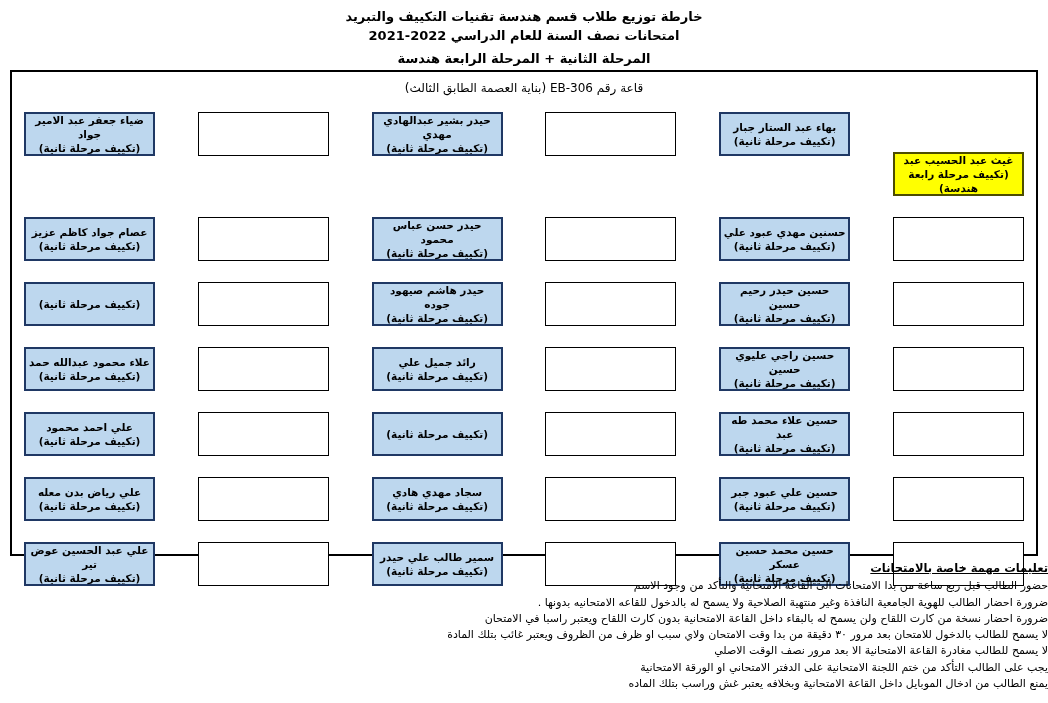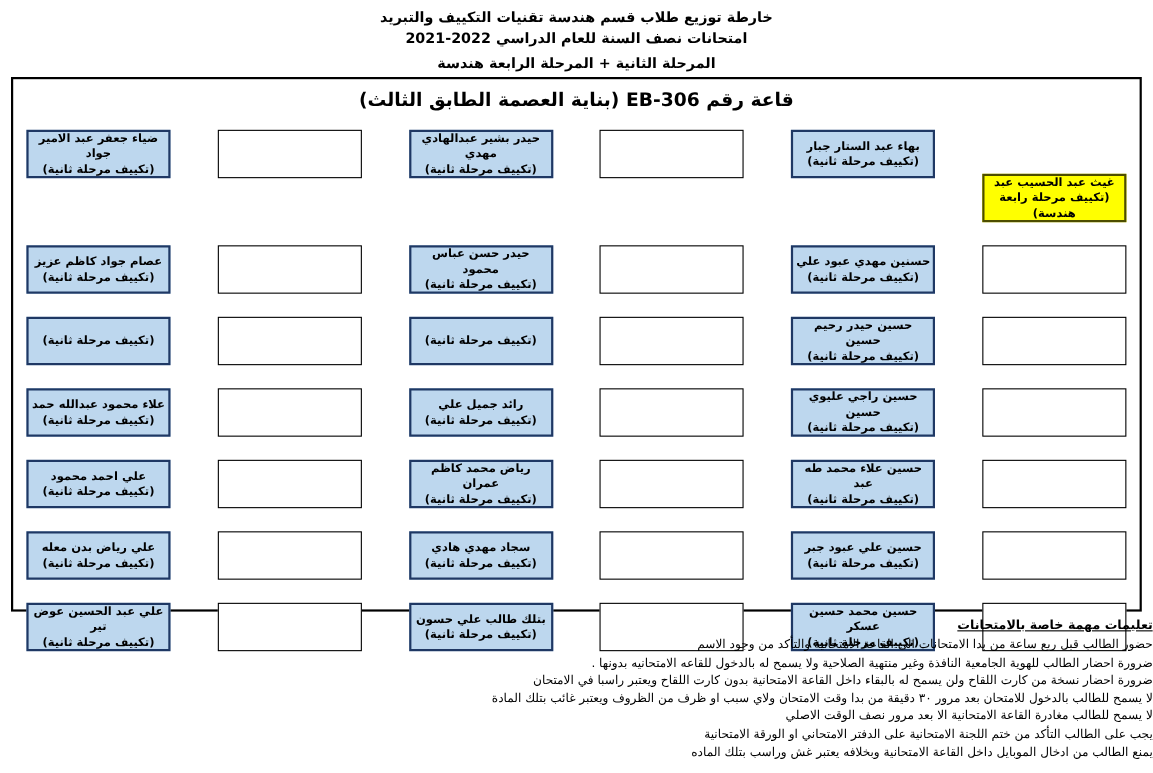--- a/index.html
+++ b/index.html
@@ -5,21 +5,21 @@
   * { margin:0; padding:0; box-sizing:border-box; }
   html,body { width:1048px; height:703px; background:#ffffff; overflow:hidden; }
   body { font-family:"DejaVu Sans", sans-serif; direction:rtl; color:#000; position:relative; }
 
   .page-header { position:absolute; top:7px; left:0; width:100%; text-align:center;
                  font-weight:bold; font-size:13px; line-height:19px; }
   .page-header .line3 { margin-top:4px; }
 
   .hall-box { position:absolute; top:70px; left:10px; width:1028px; height:486px;
               border:2px solid #000; background:#fff; }
-  .hall-title { text-align:center; font-weight:bold; font-size:17px; margin-top:9px; }
+  .hall-title { text-align:center; font-weight:normal; font-size:12px; margin-top:9px; }
 
   .seat-grid { padding:17px 12px 0 12px; display:flex; flex-direction:column; gap:21px; }
   .seat-row { display:flex; flex-direction:row; justify-content:space-between; direction:rtl; }
   .seat { width:131px; height:44px; display:flex; flex-direction:column;
           justify-content:center; align-items:center; text-align:center;
           font-size:10.5px; font-weight:bold; line-height:14px; padding:1px 2px; }
   .seat.named   { background:#bdd7ee; border:2px solid #1f3864; }
   .seat.special { background:#ffff00; border:2px solid #4d4d00;margin-top:40px; }
   .seat.empty   { background:#ffffff; border:1.5px solid #000; }
 
@@ -78,20 +78,21 @@
         </div>
       </div>
       <div class="seat-row">
         <div class="seat empty"></div>
         <div class="seat named">
           <div class="seat-name">حسين حيدر رحيم حسين</div>
           <div class="seat-tag">(تكييف مرحلة ثانية)</div>
         </div>
         <div class="seat empty"></div>
         <div class="seat named">
+          <div class="seat-name">حيدر هاشم صيهود جوده</div>
           <div class="seat-tag">(تكييف مرحلة ثانية)</div>
         </div>
         <div class="seat empty"></div>
         <div class="seat named">
           <div class="seat-tag">(تكييف مرحلة ثانية)</div>
         </div>
       </div>
       <div class="seat-row">
         <div class="seat empty"></div>
         <div class="seat named">
@@ -110,21 +111,20 @@
         </div>
       </div>
       <div class="seat-row">
         <div class="seat empty"></div>
         <div class="seat named">
           <div class="seat-name">حسين علاء محمد طه عبد</div>
           <div class="seat-tag">(تكييف مرحلة ثانية)</div>
         </div>
         <div class="seat empty"></div>
         <div class="seat named">
-          <div class="seat-name">رياض محمد كاظم عمران</div>
           <div class="seat-tag">(تكييف مرحلة ثانية)</div>
         </div>
         <div class="seat empty"></div>
         <div class="seat named">
           <div class="seat-name">علي احمد محمود</div>
           <div class="seat-tag">(تكييف مرحلة ثانية)</div>
         </div>
       </div>
       <div class="seat-row">
         <div class="seat empty"></div>
@@ -144,21 +144,21 @@
         </div>
       </div>
       <div class="seat-row">
         <div class="seat empty"></div>
         <div class="seat named">
           <div class="seat-name">حسين محمد حسين عسكر</div>
           <div class="seat-tag">(تكييف مرحلة ثانية)</div>
         </div>
         <div class="seat empty"></div>
         <div class="seat named">
-          <div class="seat-name">بتلك طالب علي حسون</div>
+          <div class="seat-name">سمير طالب علي حيدر</div>
           <div class="seat-tag">(تكييف مرحلة ثانية)</div>
         </div>
         <div class="seat empty"></div>
         <div class="seat named">
           <div class="seat-name">علي عبد الحسين عوض تير</div>
           <div class="seat-tag">(تكييف مرحلة ثانية)</div>
         </div>
       </div>
     </div>
 </div>

